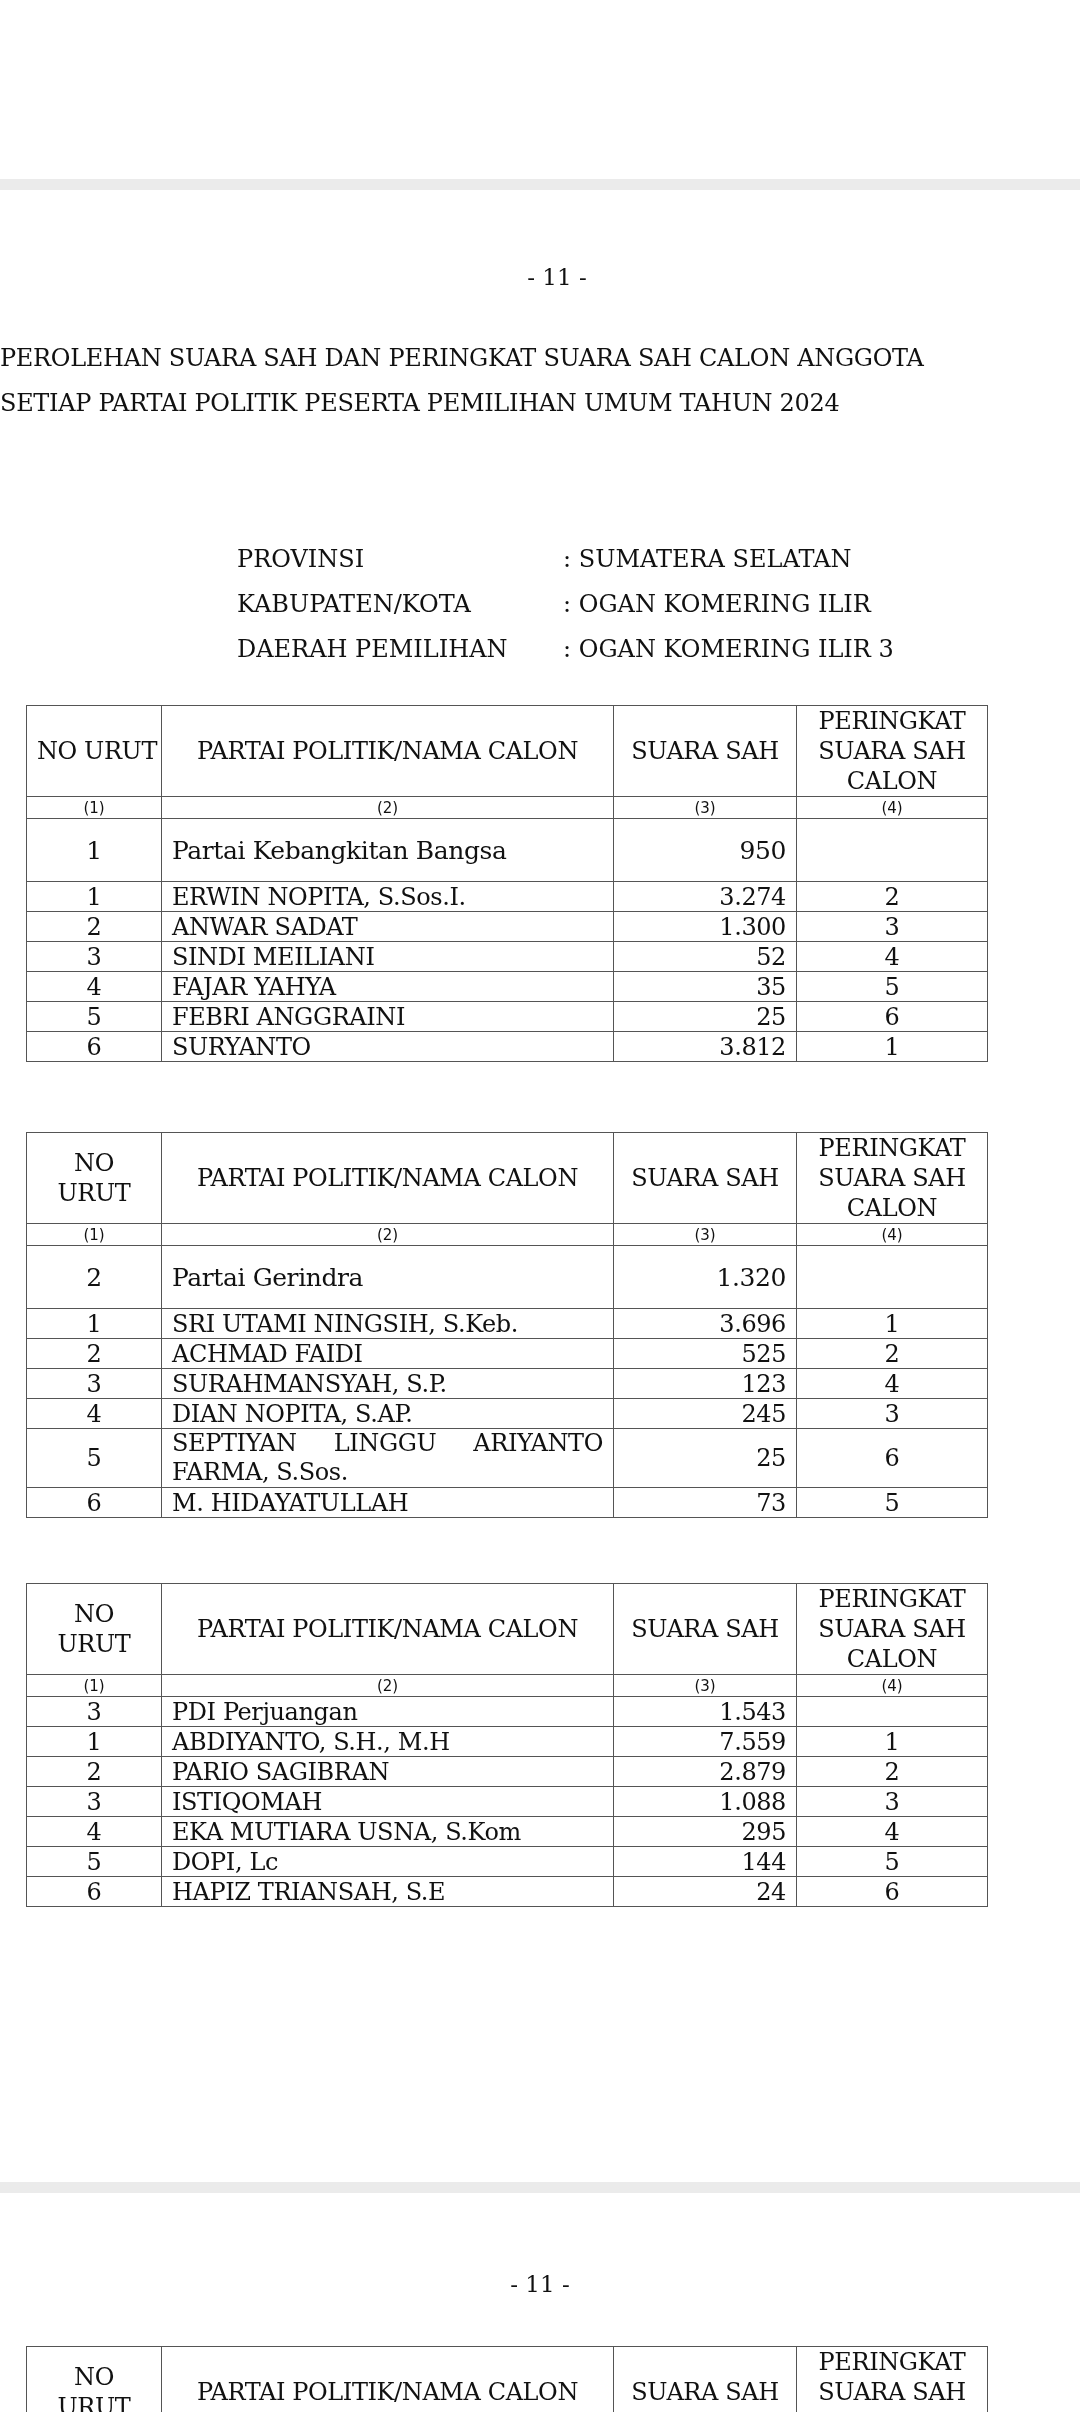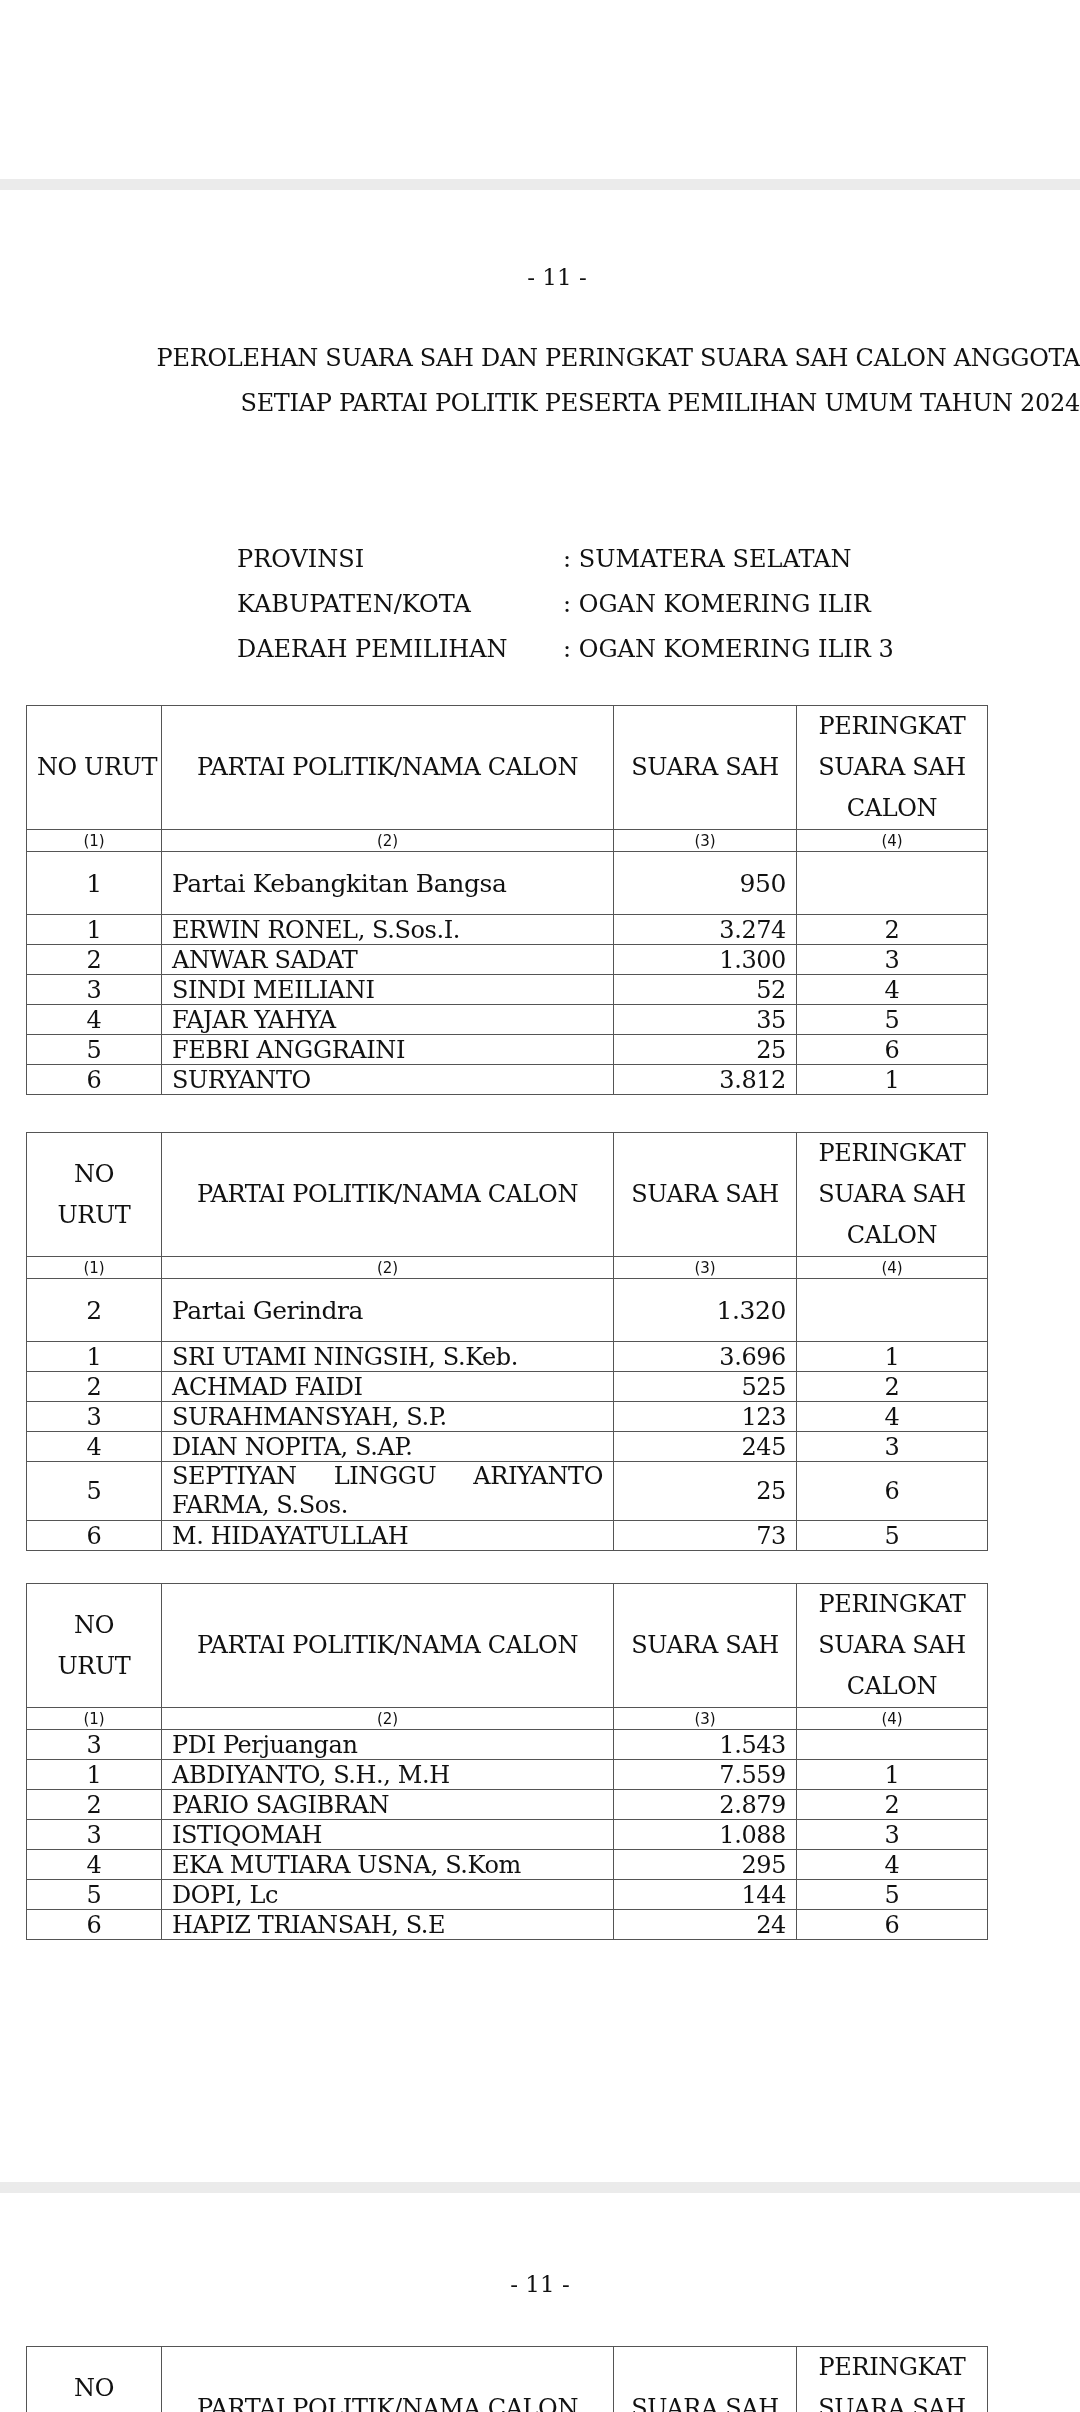--- a/index.html
+++ b/index.html
@@ -4,36 +4,36 @@
 <style>
   html, body { margin: 0; padding: 0; }
   body {
     width: 1080px; height: 2412px; overflow: hidden;
     background: #ffffff; position: relative;
     font-family: "DejaVu Serif", "Liberation Serif", serif;
     color: #111;
   }
   .gap-band { position: absolute; left: 0; width: 1080px; height: 11px; background: #ebebeb; }
   .page-num { position: absolute; left: 0; width: 1080px; text-align: center; font-size: 23px; line-height: 30px; }
-  .title { position: absolute; left: 0; width: 1080px; top: 336px; text-align: right; font-size: 24px; line-height: 44.5px; letter-spacing: -0.3px; }
+  .title { position: absolute; left: 0; width: 1080px; top: 336px; text-align: left; font-size: 24px; line-height: 44.5px; letter-spacing: -0.3px; }
   .title div { white-space: nowrap; }
   .info { position: absolute; left: 237px; top: 537px; font-size: 24px; line-height: 45px; }
   .info-row { display: flex; white-space: nowrap; }
   .info-label { width: 326px; }
   table.rt {
     position: absolute; left: 26px; width: 961px;
     border-collapse: collapse; table-layout: fixed;
     font-size: 24px; letter-spacing: -0.4px;
   }
   table.rt td, table.rt th {
     border: 1.5px solid #555; padding: 0 10px; font-weight: normal;
     overflow: hidden; white-space: nowrap;
   }
   col.c1 { width: 135px; } col.c2 { width: 452px; } col.c3 { width: 183px; } col.c4 { width: 191px; }
-  .hdr th { height: 88px; text-align: center; line-height: 41px; padding: 0 4px; }
+  .hdr th { height: 88px; text-align: center; line-height: 30px; padding: 0 4px; }
   .sub td { height: 21px; text-align: center; font-family: "DejaVu Sans", "Liberation Sans", sans-serif; font-size: 15px; line-height: 20px; padding: 0; letter-spacing: 0; }
   .party td { height: 62px; }
   .party.compact td { height: 29px; }
   .cand td { height: 29px; line-height: 28px; }
   .cand.tall td { height: 58px; }
   td.no, td.rank { text-align: center; }
   td.votes { text-align: right; }
   td.name { text-align: left; margin-top: 7px; }
   td.name.wrap { white-space: normal; text-align: justify; text-align-last: left; line-height: 29px; }
   .party td.name, .party td.no, .party td.votes { font-size: 25px; }
@@ -87,21 +87,21 @@
     <td>(4)</td>
   </tr>
   <tr class="party">
     <td class="no">1</td>
     <td class="name">Partai Kebangkitan Bangsa</td>
     <td class="votes">950</td>
     <td class="rank"></td>
   </tr>
   <tr class="cand">
     <td class="no">1</td>
-    <td class="name">ERWIN RONEL, S.Sos.I.</td>
+    <td class="name">ERWIN NOPITA, S.Sos.I.</td>
     <td class="votes">3.274</td>
     <td class="rank">2</td>
   </tr>
   <tr class="cand">
     <td class="no">2</td>
     <td class="name">ANWAR SADAT</td>
     <td class="votes">1.300</td>
     <td class="rank">3</td>
   </tr>
   <tr class="cand">

